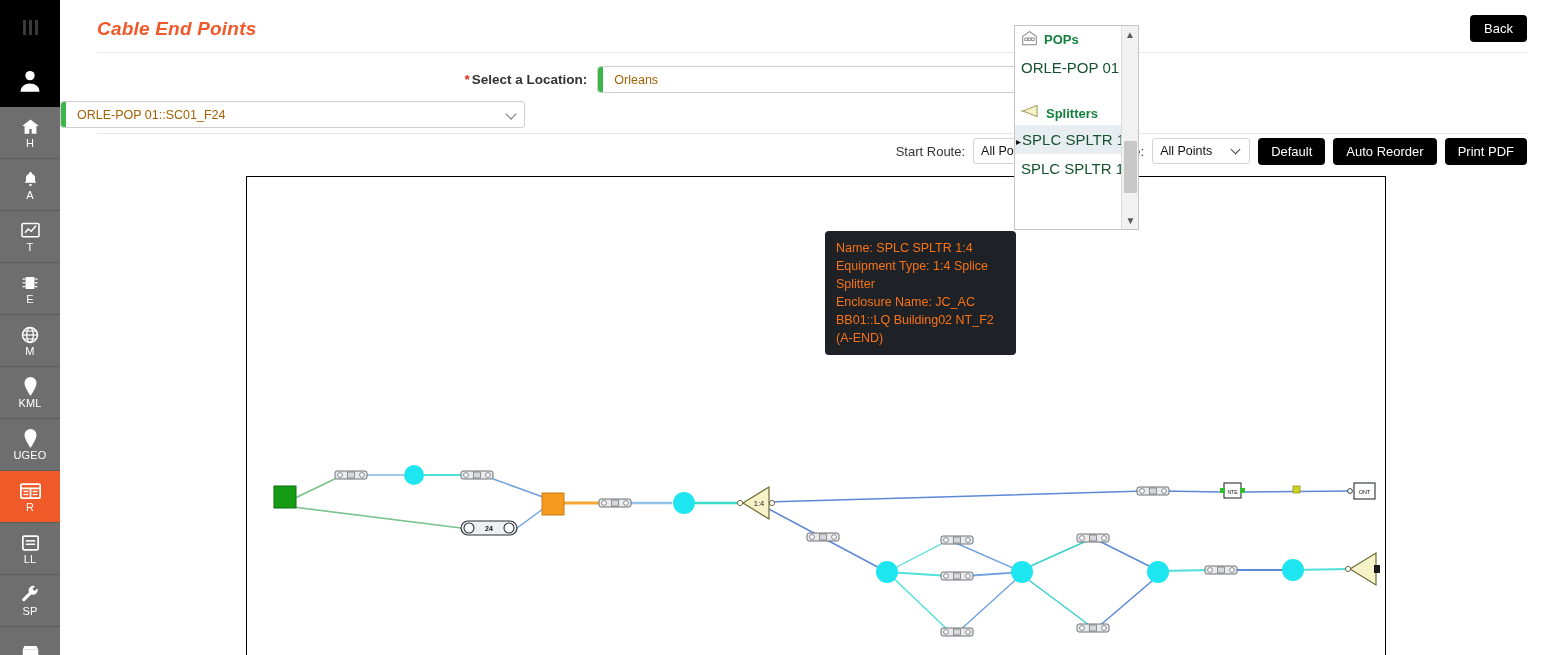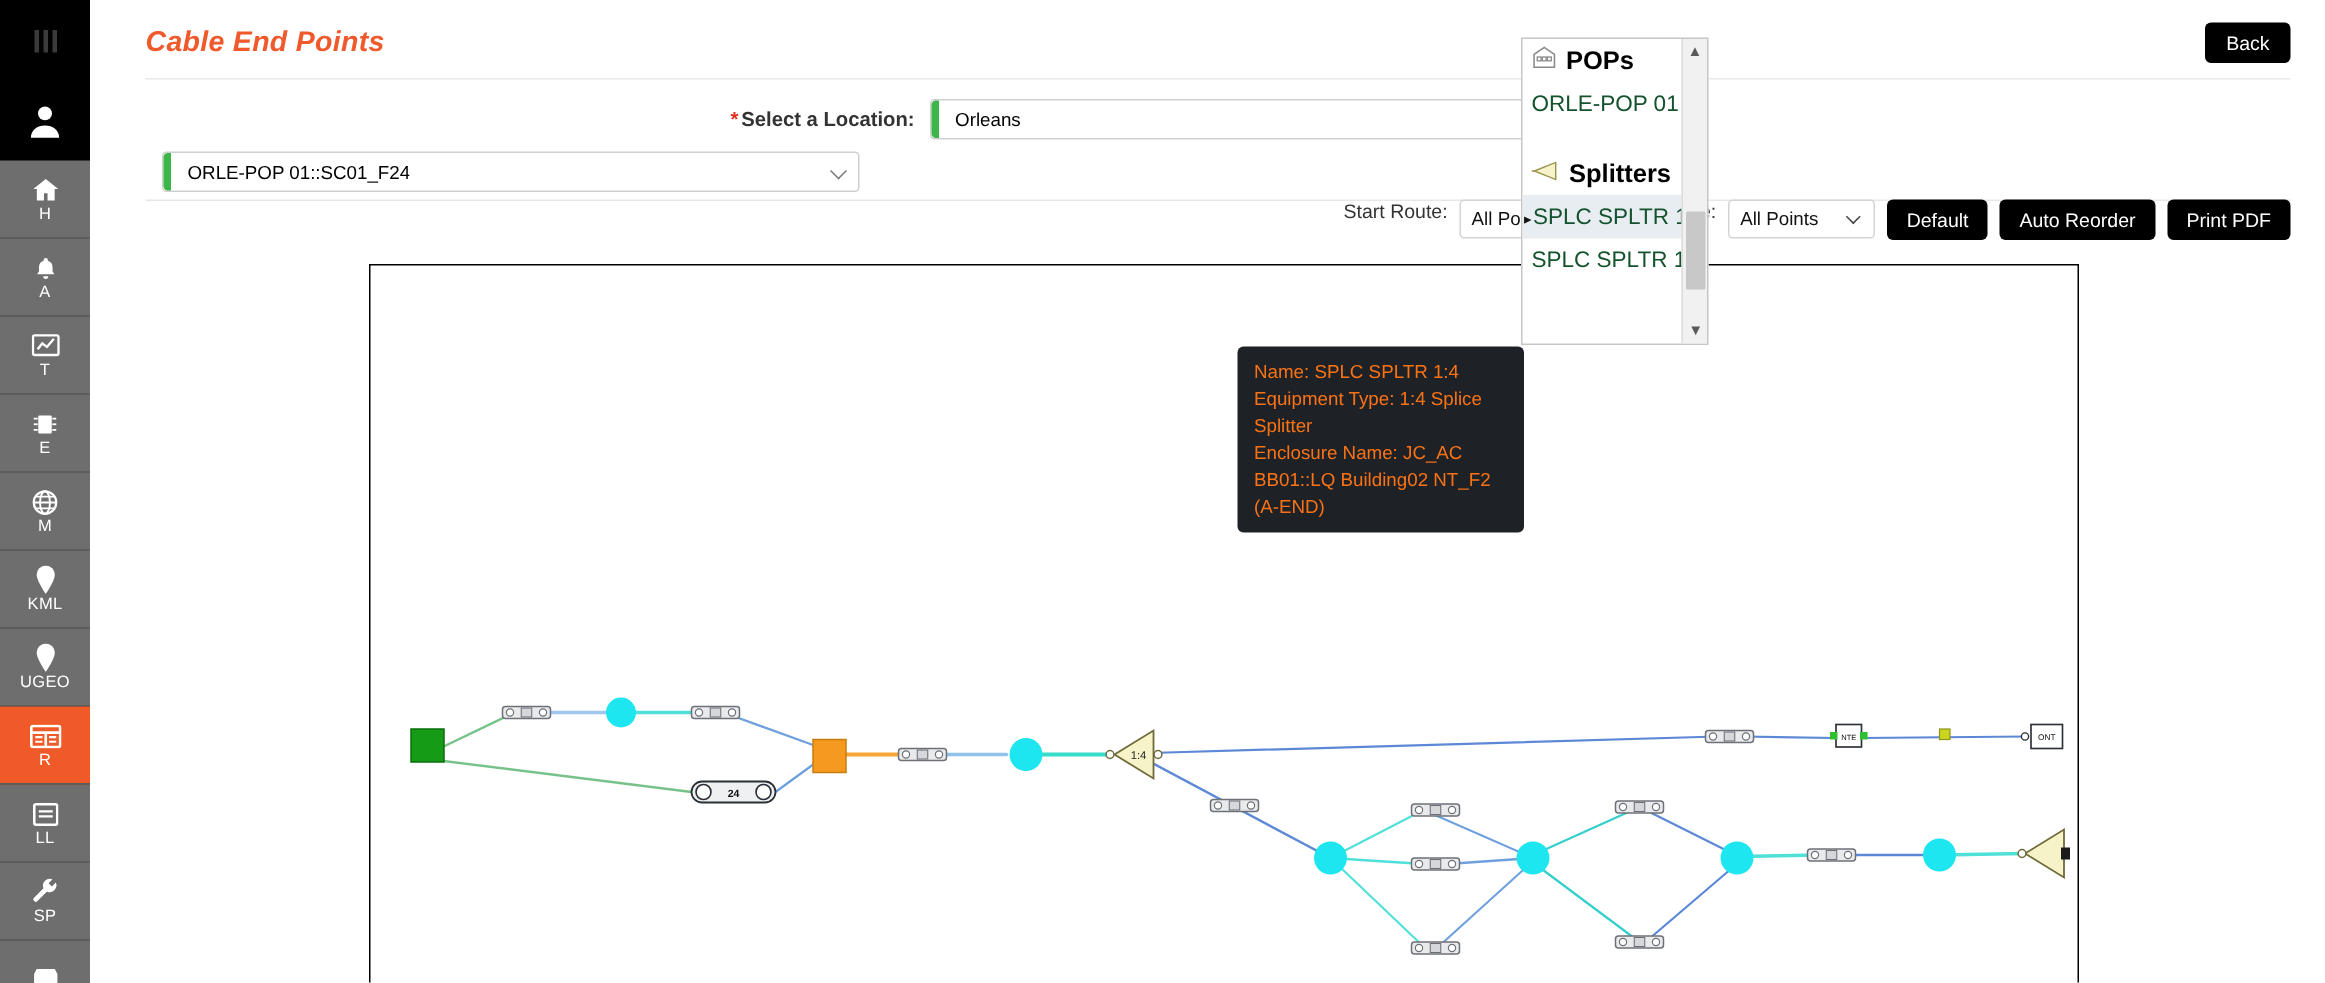--- a/index.html
+++ b/index.html
@@ -65,21 +65,21 @@
   .hr-line {
     position: absolute; left: 37px; width: 1430px;
     height: 1px; background: #e7e7e7;
   }
   #hr-top { top: 52px; }
   #hr-bottom { top: 133px; }
 
   
   .form-row {
     position: absolute; left: 0; width: 1000px;
-    display: flex; align-items: center; padding-left: 48px;
+    display: flex; align-items: center;
   }
   #row-location { top: 66px; }
   #row-cable    { top: 101px; }
   .form-label {
     width: 540px; text-align: right;
     font-size: 13.5px; font-weight: bold; color: #333;
     padding-right: 10px;
   }
   .req-star { color: #e02b1d; font-weight: bold; margin-right: 2px; }
   .select-box {
@@ -89,35 +89,35 @@
     background: #fff;
     display: flex; align-items: center;
     cursor: pointer;
   }
   .select-box::before {
     content: ""; position: absolute; left: 0; top: 0;
     width: 5px; height: 100%; background: #3CB54A;
     border-radius: 3px 0 0 3px;
   }
   .select-value {
-    padding-left: 16px; font-size: 12.5px; color: #000000;
+    padding-left: 16px; font-size: 12.5px; color: #a16207;
     white-space: nowrap; overflow: hidden;
   }
   .caret {
     position: absolute; right: 9px; top: 50%;
     width: 8px; height: 8px; margin-top: -5px;
     border-right: 1.4px solid #777; border-bottom: 1.4px solid #777;
     transform: rotate(45deg);
   }
 
   
   #route-toolbar {
     position: absolute; top: 133px; left: 0; width: 1490px;
     height: 36px;
-    display: flex; align-items: flex-start; justify-content: flex-end;
+    display: flex; align-items: center; justify-content: flex-end;
     padding-right: 23px; gap: 8px;
   }
   .route-label { font-size: 13px; color: #333; }
   .route-select {
     position: relative;
     width: 98px; height: 26px;
     border: 1px solid #d4d4d4; border-radius: 3px;
     background: #fff; display: flex; align-items: center;
     cursor: pointer;
   }
@@ -135,21 +135,21 @@
     left: 954px; top: 25px;
     width: 125px; height: 205px;
     background: #fff;
     border: 1px solid #c6c6c6;
     z-index: 60;
     overflow: hidden;
   }
   .dd-scroll { position: absolute; left: 0; top: 0; width: 108px; height: 100%; }
   .dd-group {
     display: flex; align-items: center; gap: 6px;
-    font-size: 17px; font-weight: bold; color: #000000;
+    font-size: 13px; font-weight: bold; color: #15803d;
     padding: 4px 6px;
   }
   .dd-option {
     font-size: 15px; color: #14532d;
     padding: 6px 6px 6px 6px;
     white-space: nowrap;
     cursor: pointer;
   }
   .dd-option.selected { background: #e8edf2; }
   .dd-option.selected::before {

